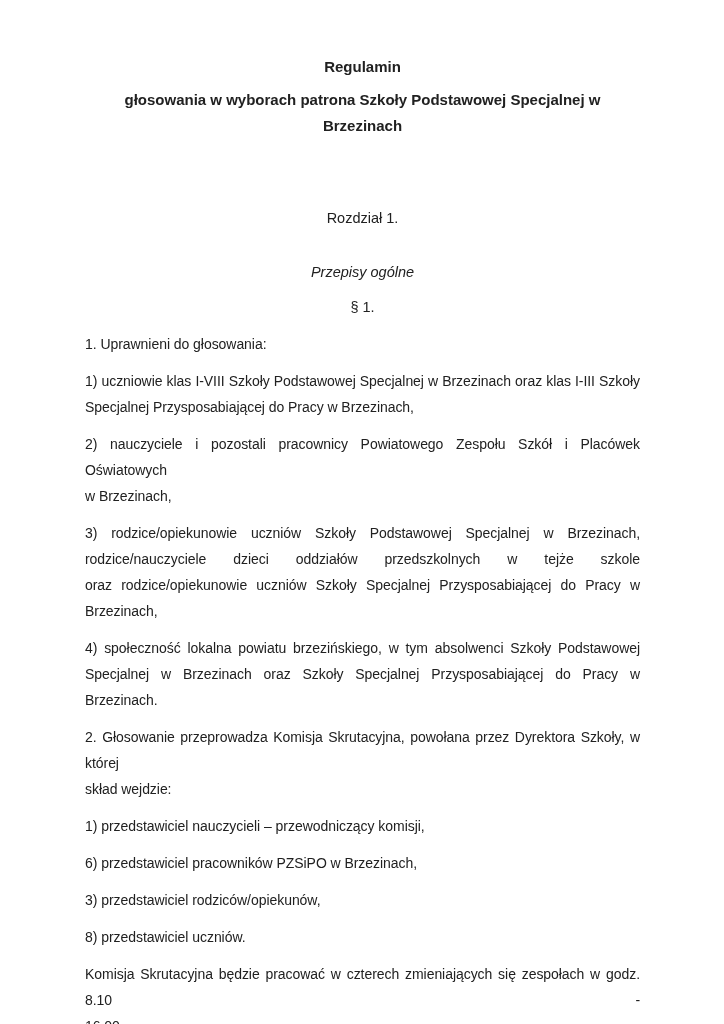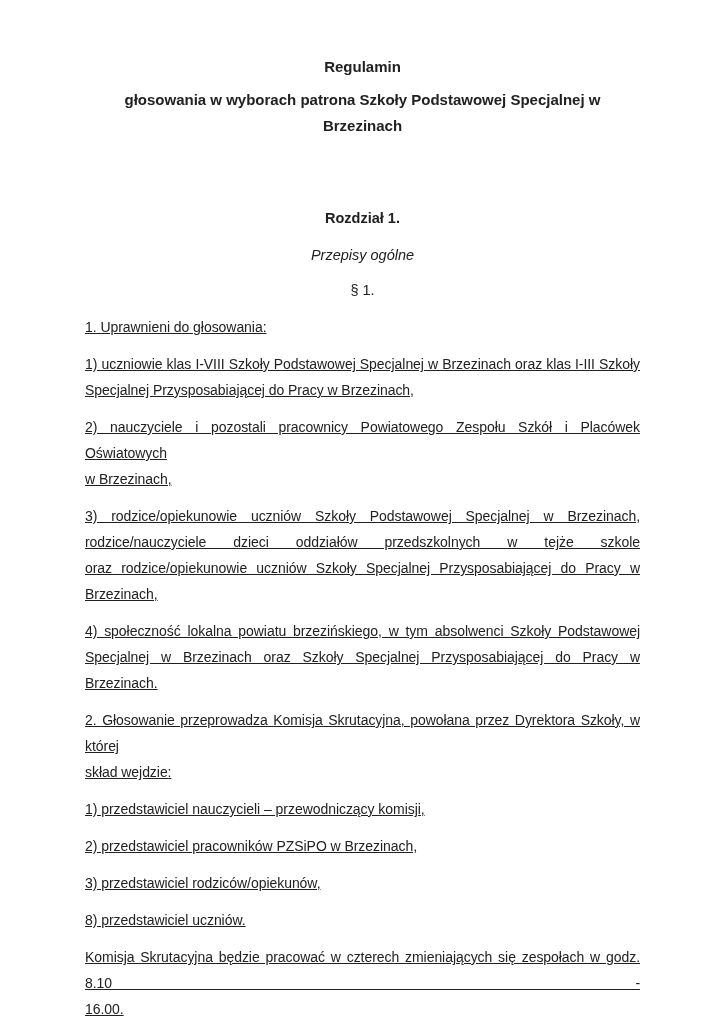--- a/index.html
+++ b/index.html
@@ -21,34 +21,33 @@
     text-align: center;
     line-height: 26px;
     font-size: 14.5px;
   }
   .doc-title, .doc-subtitle {
     font-weight: 700;
     font-size: 15px;
   }
   .doc-title { margin-bottom: 7px; }
   .doc-subtitle { margin-bottom: 66px; }
-  .chapter { margin-bottom: 11px; font-weight: bold; }
+  .chapter { margin-bottom: 28px; }
   .chapter-subtitle { margin-bottom: 9px; font-style: italic; }
   .section-mark { margin-bottom: 11px; }
   .para {
     margin-bottom: 11px;
     font-size: 14px;
     letter-spacing: -0.05px;
   }
   .pline {
     line-height: 26px;
     text-align: justify;
     text-align-last: justify;
     white-space: normal;
-    text-decoration: underline;
   }
   .pline-last {
     text-align-last: left;
   }
 </style>
 </head>
 <body>
 
 <div class="page">
   <div class="doc-title">Regulamin</div>
@@ -78,21 +77,21 @@
         <div class="pline pline-last">Specjalnej w Brzezinach oraz Szkoły Specjalnej Przysposabiającej do Pracy w Brzezinach.</div>
       </div>
       <div class="para">
         <div class="pline">2. Głosowanie przeprowadza Komisja Skrutacyjna, powołana przez Dyrektora Szkoły, w której</div>
         <div class="pline pline-last">skład wejdzie:</div>
       </div>
       <div class="para">
         <div class="pline pline-last">1) przedstawiciel nauczycieli – przewodniczący komisji,</div>
       </div>
       <div class="para">
-        <div class="pline pline-last">2) przedstawiciel pracowników PZSiPO w Brzezinach,</div>
+        <div class="pline pline-last">6) przedstawiciel pracowników PZSiPO w Brzezinach,</div>
       </div>
       <div class="para">
         <div class="pline pline-last">3) przedstawiciel rodziców/opiekunów,</div>
       </div>
       <div class="para">
         <div class="pline pline-last">8) przedstawiciel uczniów.</div>
       </div>
       <div class="para">
         <div class="pline">Komisja Skrutacyjna będzie pracować w czterech zmieniających się zespołach w godz. 8.10 -</div>
         <div class="pline pline-last">16.00.</div>

